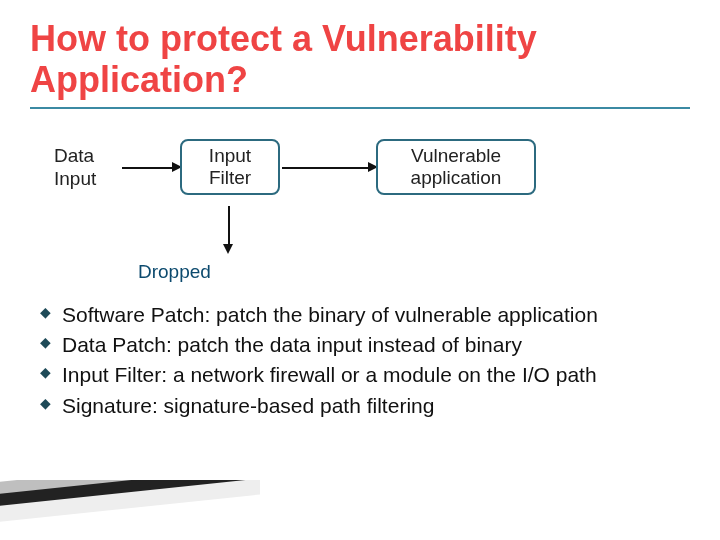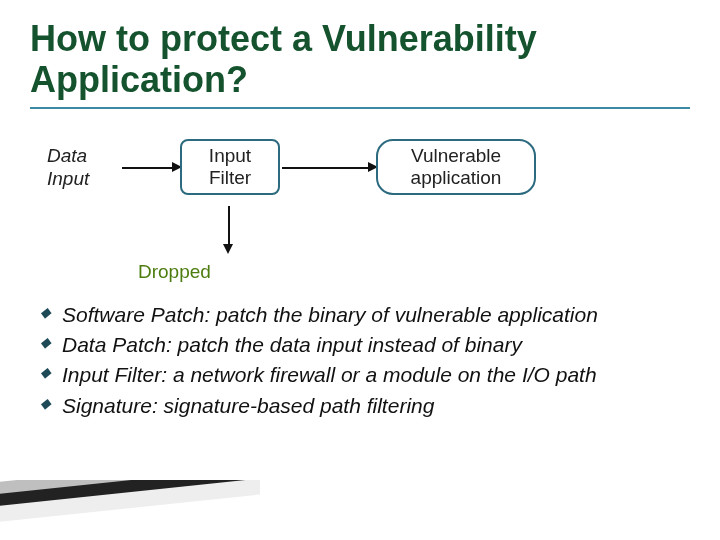--- a/index.html
+++ b/index.html
@@ -2,59 +2,59 @@
 <html><head>
 <meta charset="utf-8">
 <style>
   * { margin: 0; padding: 0; box-sizing: border-box; }
   html, body { width: 720px; height: 540px; background: #fff; font-family: Verdana, Geneva, sans-serif; }
   .slide { position: relative; width: 720px; height: 540px; padding: 18px 30px 0 30px; }
   .title {
     font-family: "Trebuchet MS", "Lucida Grande", sans-serif;
     font-size: 36px;
     font-weight: bold;
-    color: #14532d;
+    color: #ef4444;
     line-height: 1.15;
     border-bottom: 2px solid #3b8aa3;
     padding-bottom: 6px;
     margin-bottom: 28px;
   }
   .diagram { position: relative; height: 70px; margin-bottom: 10px; }
   .data-label {
-    position: absolute; left: 17px; top: 8px;
-    font-size: 19px; color: #222; line-height: 1.2; font-style: italic;
+    position: absolute; left: 24px; top: 8px;
+    font-size: 19px; color: #222; line-height: 1.2;
   }
   .box {
     position: absolute;
     border: 2px solid #2c6a7f;
     border-radius: 8px;
     background: #fff;
     text-align: center;
     font-size: 19px;
     color: #222;
     display: flex; align-items: center; justify-content: center;
     padding: 4px 8px;
   }
   .box.filter { left: 150px; top: 2px; width: 100px; height: 56px; }
-  .box.vuln   { left: 346px; top: 2px; width: 160px; height: 56px; border-radius: 17px; }
+  .box.vuln   { left: 346px; top: 2px; width: 160px; height: 56px; }
   .arrow-line { position: absolute; height: 2px; background: #111; }
   .arrow-head {
     position: absolute; width: 0; height: 0;
     border-top: 5px solid transparent;
     border-bottom: 5px solid transparent;
     border-left: 10px solid #111;
   }
   .arrow-head.down {
     border-left: 5px solid transparent;
     border-right: 5px solid transparent;
     border-top: 10px solid #111;
     border-bottom: none;
   }
-  .dropped-label { font-size: 19px; color: #4d7c0f; margin-left: 108px; margin-top: 54px; margin-bottom: 18px; }
-  .bullets { list-style: none; padding-left: 10px; font-style: italic; }
+  .dropped-label { font-size: 19px; color: #0c4a6e; margin-left: 108px; margin-top: 54px; margin-bottom: 18px; }
+  .bullets { list-style: none; padding-left: 10px; }
   .bullets li { font-size: 21px; color: #111; line-height: 1.35; padding-left: 22px; position: relative; margin-bottom: 2px; }
   .bullets li::before {
     content: "◆"; position: absolute; left: 0; top: 2px;
     font-size: 14px; color: #1e4a58;
   }
   .decor {
     position: absolute; left: 0; bottom: 10px; width: 260px; height: 50px;
     overflow: hidden; pointer-events: none;
   }
   .decor .d1, .decor .d2, .decor .d3 {

